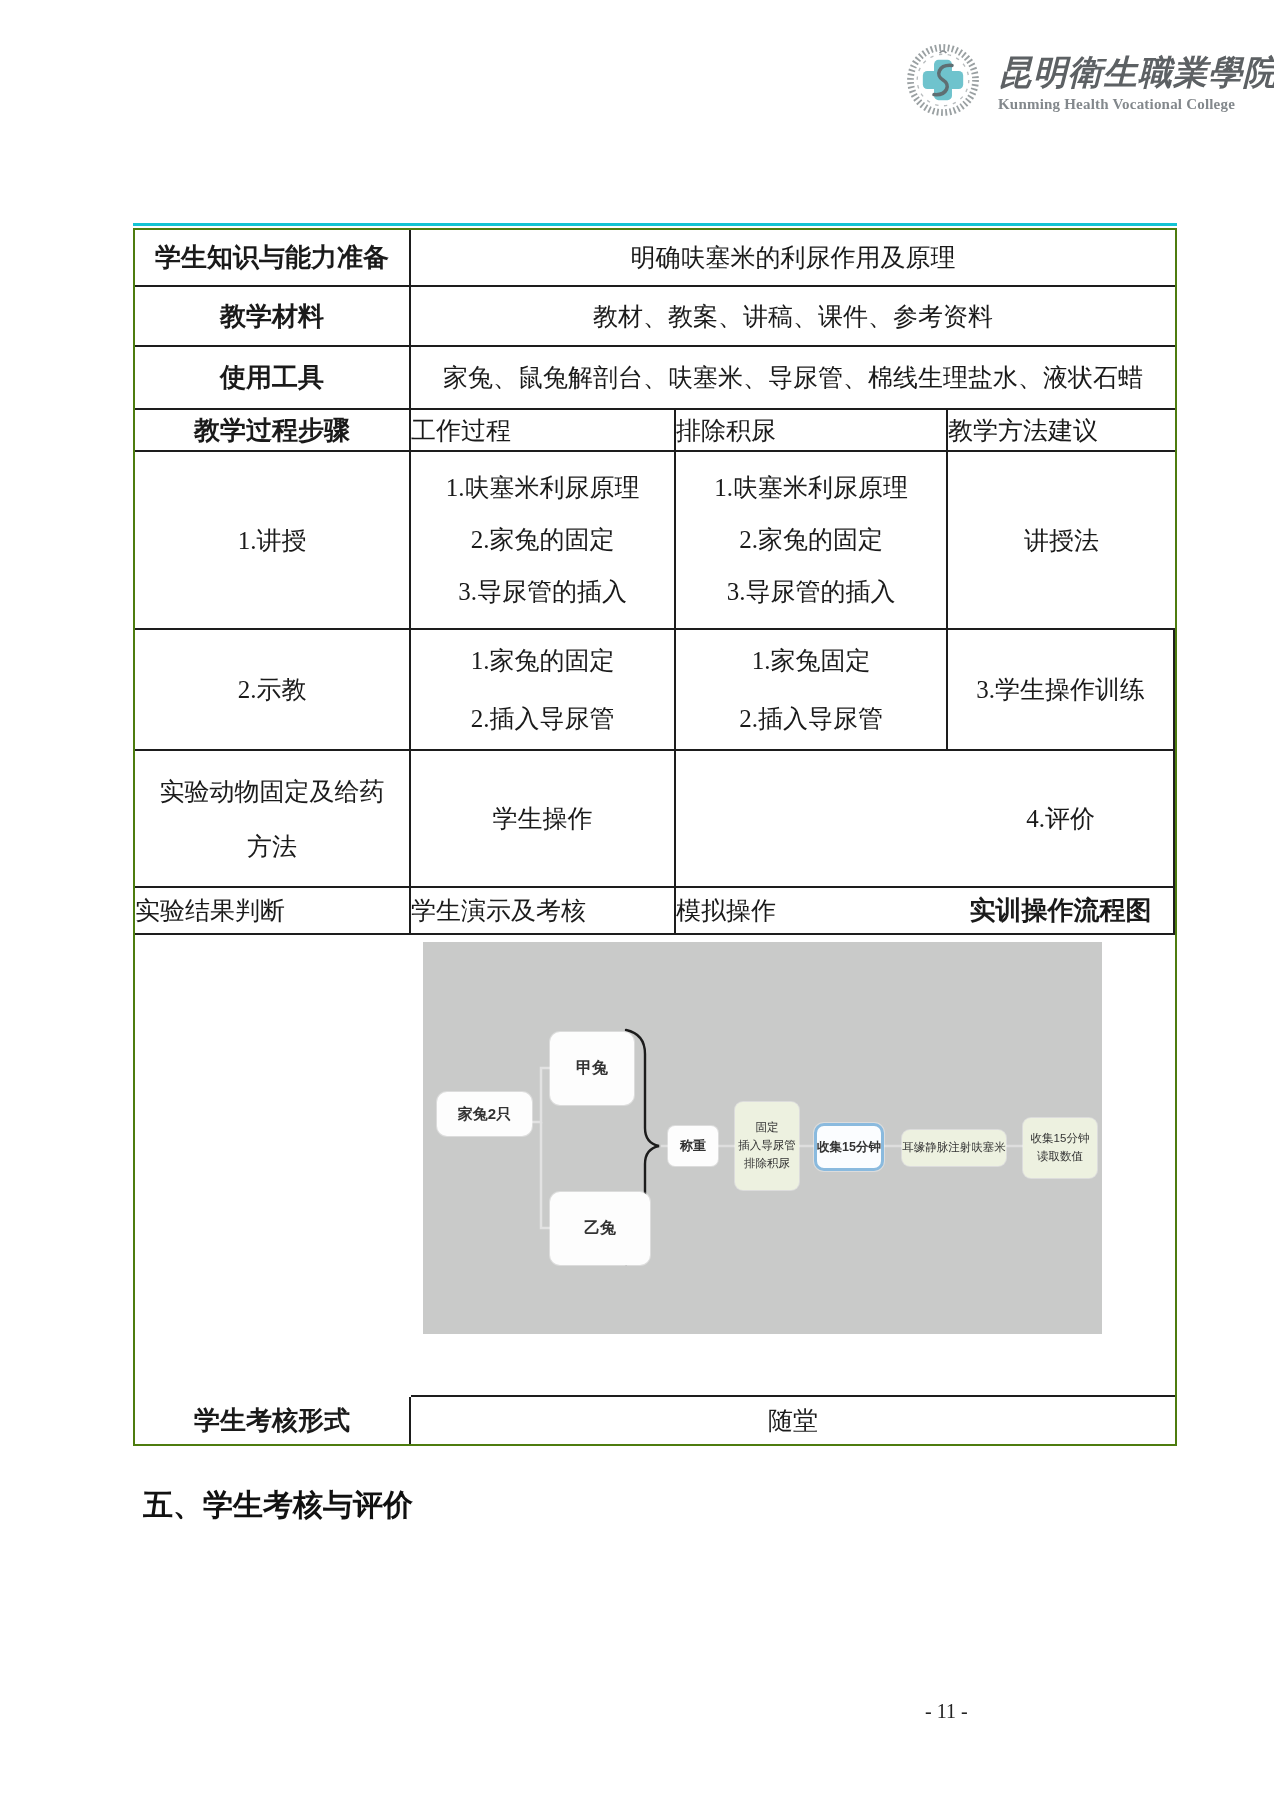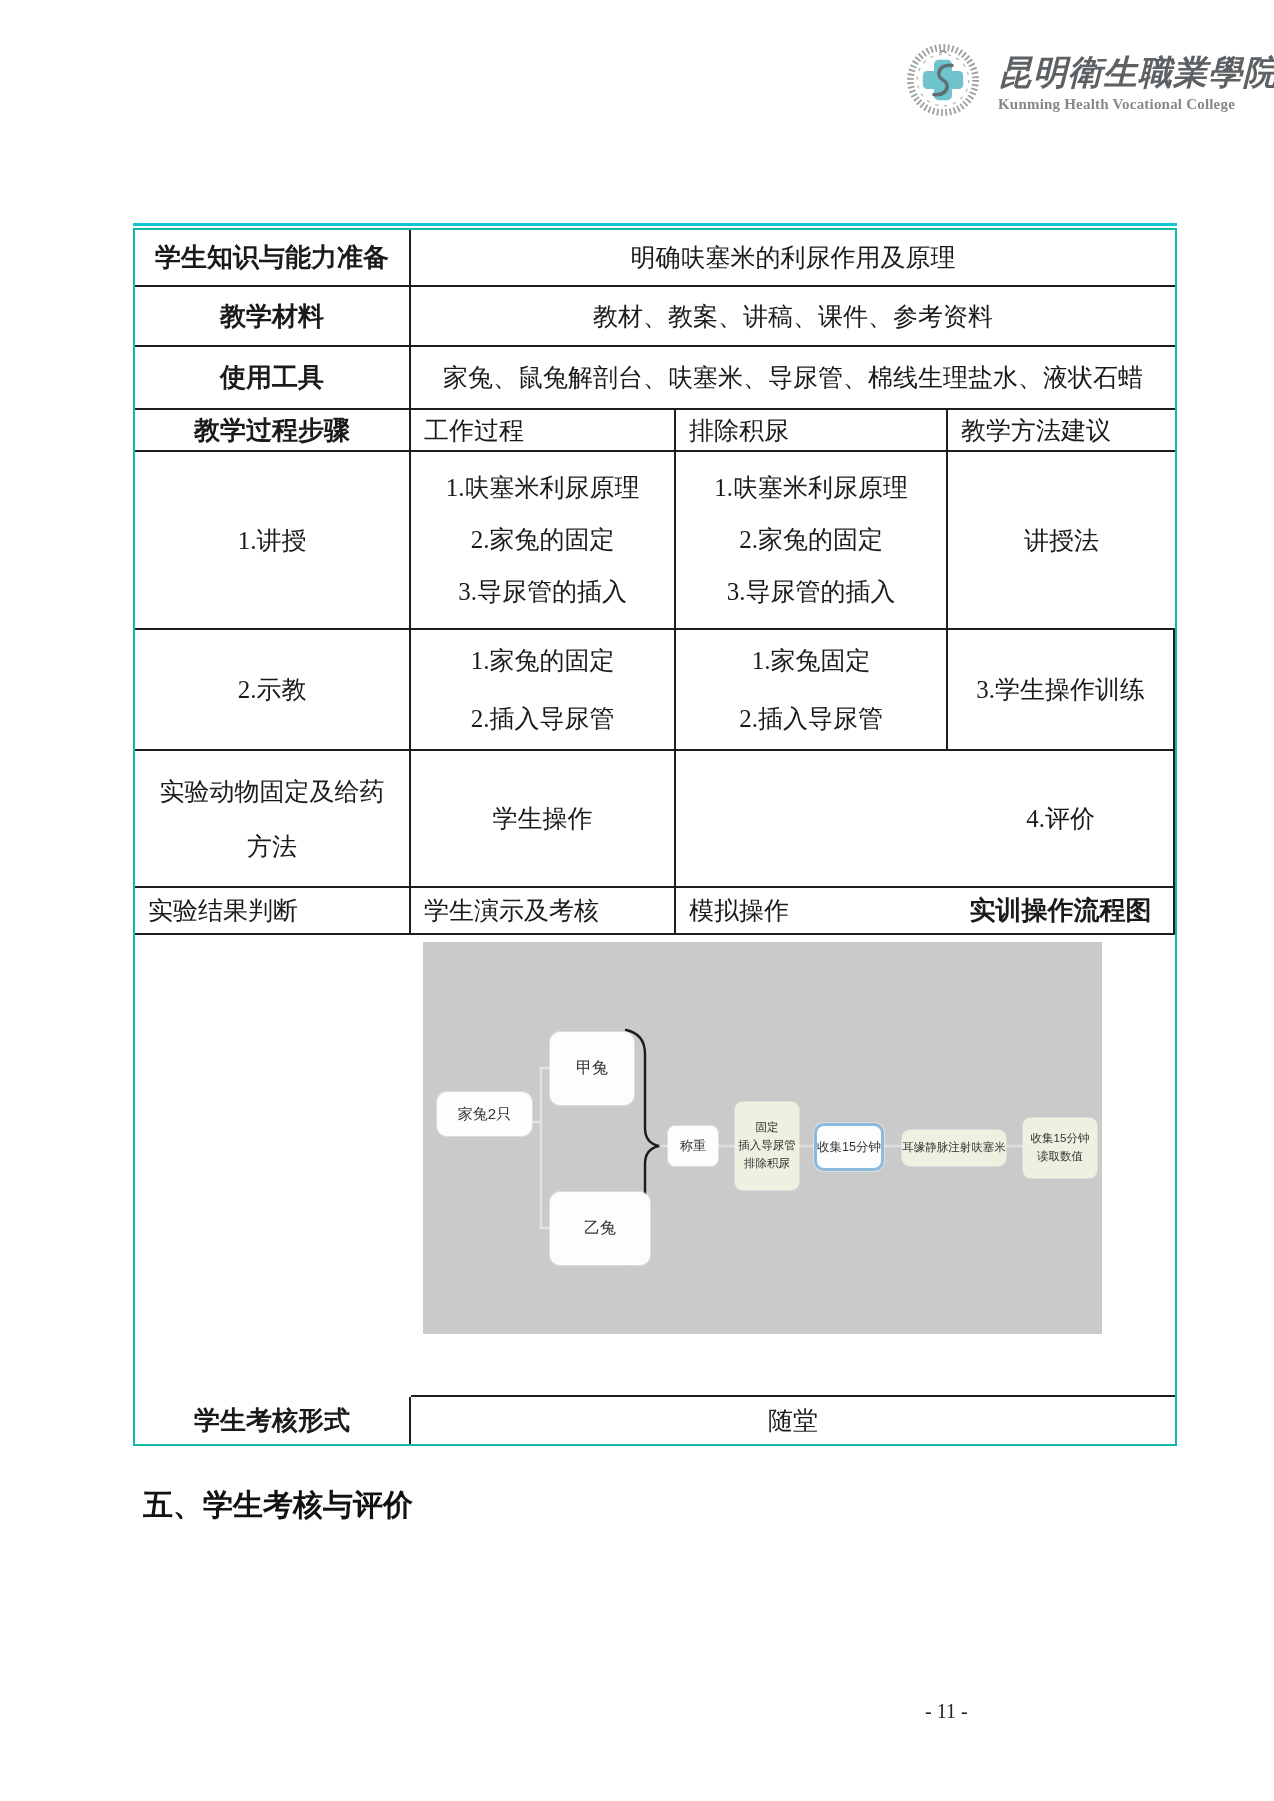--- a/index.html
+++ b/index.html
@@ -15,40 +15,40 @@
   .logo-en { position:absolute; left:98px; top:56px; width:274px; font-size:15px; font-weight:bold;
              color:#83888c; letter-spacing:0.2px; white-space:nowrap; font-family:"Liberation Serif",serif; }
 
   
   .cyan-line { position:absolute; left:133px; top:223px; width:1044px; height:3px; background:#12c4d4; }
 
   
   .tbl { position:absolute; left:133px; top:228px; width:1044px; display:grid;
          grid-template-columns:276px 265px 272px 227px;
          grid-template-rows:57px 60px 63px 42px 178px 121px 137px 47px 462px 47px;
-         border:2px solid #14b8a6; background:#fff; font-size:25px; }
+         border:2px solid #4d7c0f; background:#fff; font-size:25px; }
   .cell { border-right:2px solid #1d1d1d; border-bottom:2px solid #1d1d1d;
           display:flex; align-items:center; justify-content:center; text-align:center; padding:2px 6px; }
   .cell.ec { border-right:none; }
   .cell.er { border-bottom:none;text-align:right; }
   .lbl { font-weight:bold; font-size:26px; }
   .span3 { grid-column:2/5; }
-  .left { justify-content:flex-start; text-align:center; padding-left:13px; }
+  .left { justify-content:flex-start; text-align:center; padding-left:0; }
   .pre { white-space:pre-line; }
   .lh52 { line-height:52px; }
   .lh58 { line-height:58px; }
   .lh55 { line-height:55px; }
 
   
   .flow-cell { position:relative; display:block; padding:0; }
   .panel { position:absolute; left:12px; top:7px; width:679px; height:392px; background:#c9cac9; }
   .panel svg.wires { position:absolute; left:0; top:0; }
   .node { position:absolute; display:flex; align-items:center; justify-content:center; text-align:center;
           background:#fdfdfd; border-radius:10px; color:#333;
-          font-family:"Liberation Sans","DejaVu Sans",sans-serif; font-weight:400; font-size:15px;
+          font-family:"Liberation Sans","DejaVu Sans",sans-serif; font-weight:700; font-size:15px;
           box-shadow:0 0 0 1px rgba(255,255,255,0.35); }
   .node.green { background:#edf1e0; font-weight:500; font-size:11.5px; line-height:1.55;
                 white-space:pre-line; border-radius:8px; }
   .node.blue  { border:3px solid #8abade; background:#fbfdff; border-radius:10px; font-size:12.5px; }
   .n-rabbits  { left:14px;  top:150px; width:95px;  height:44px; font-size:15px; }
   .n-rabbit-a { left:127px; top:90px;  width:84px;  height:73px; font-size:16px; }
   .n-rabbit-b { left:127px; top:250px; width:100px;  height:73px; font-size:16px; }
   .n-weigh    { left:245px; top:184px; width:50px;  height:40px; font-size:13px; border-radius:7px; }
   .n-fix      { left:312px; top:160px; width:64px;  height:88px; }
   .n-collect1 { left:391px; top:181px; width:70px;  height:48px; }

